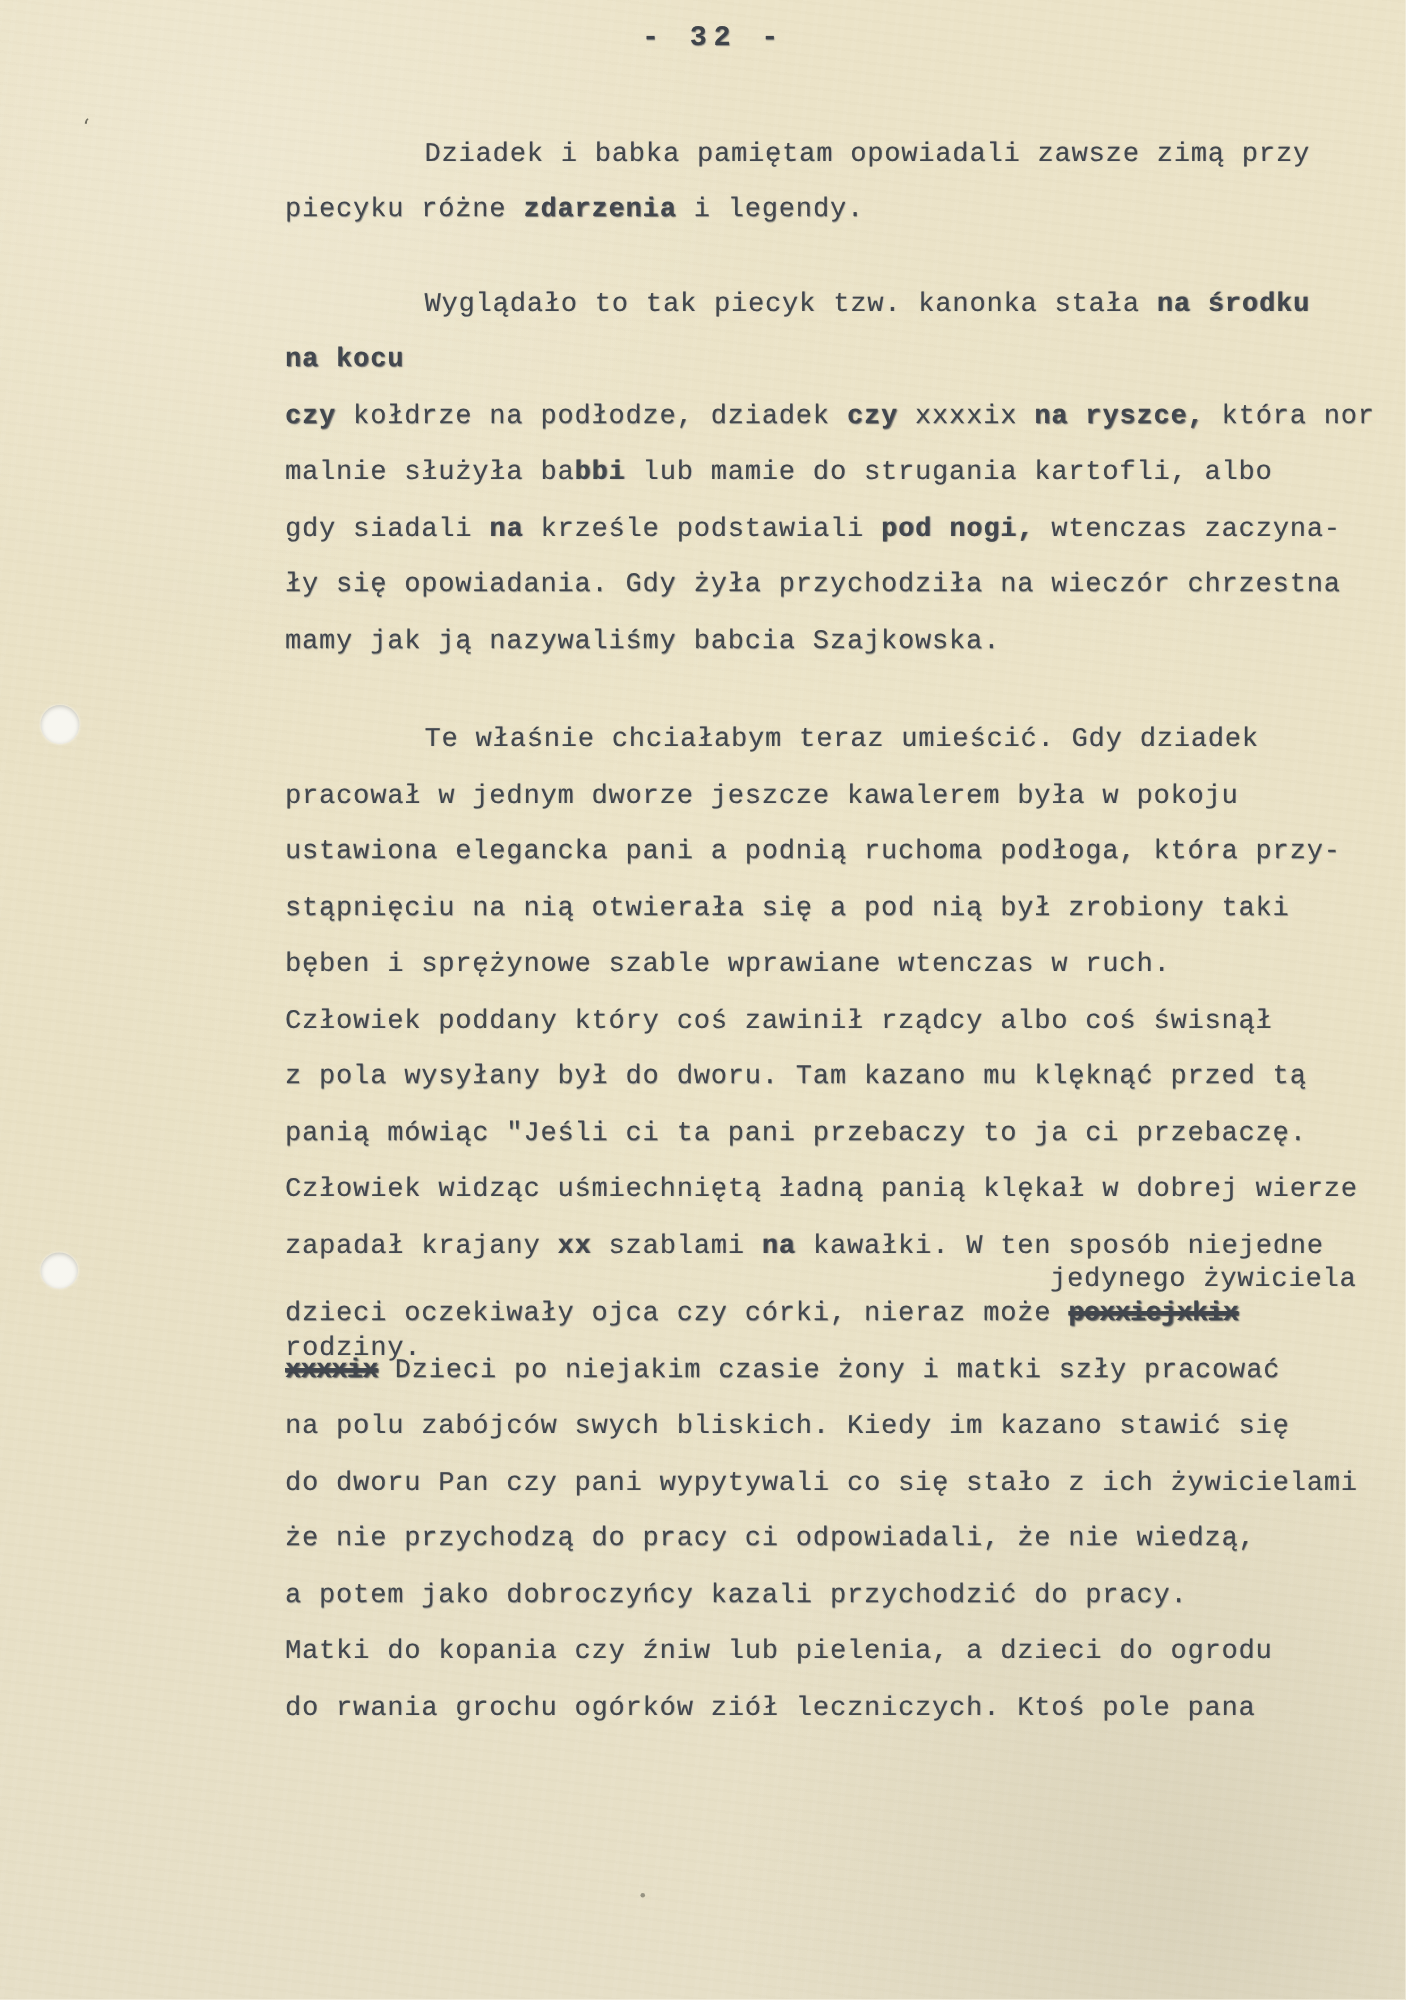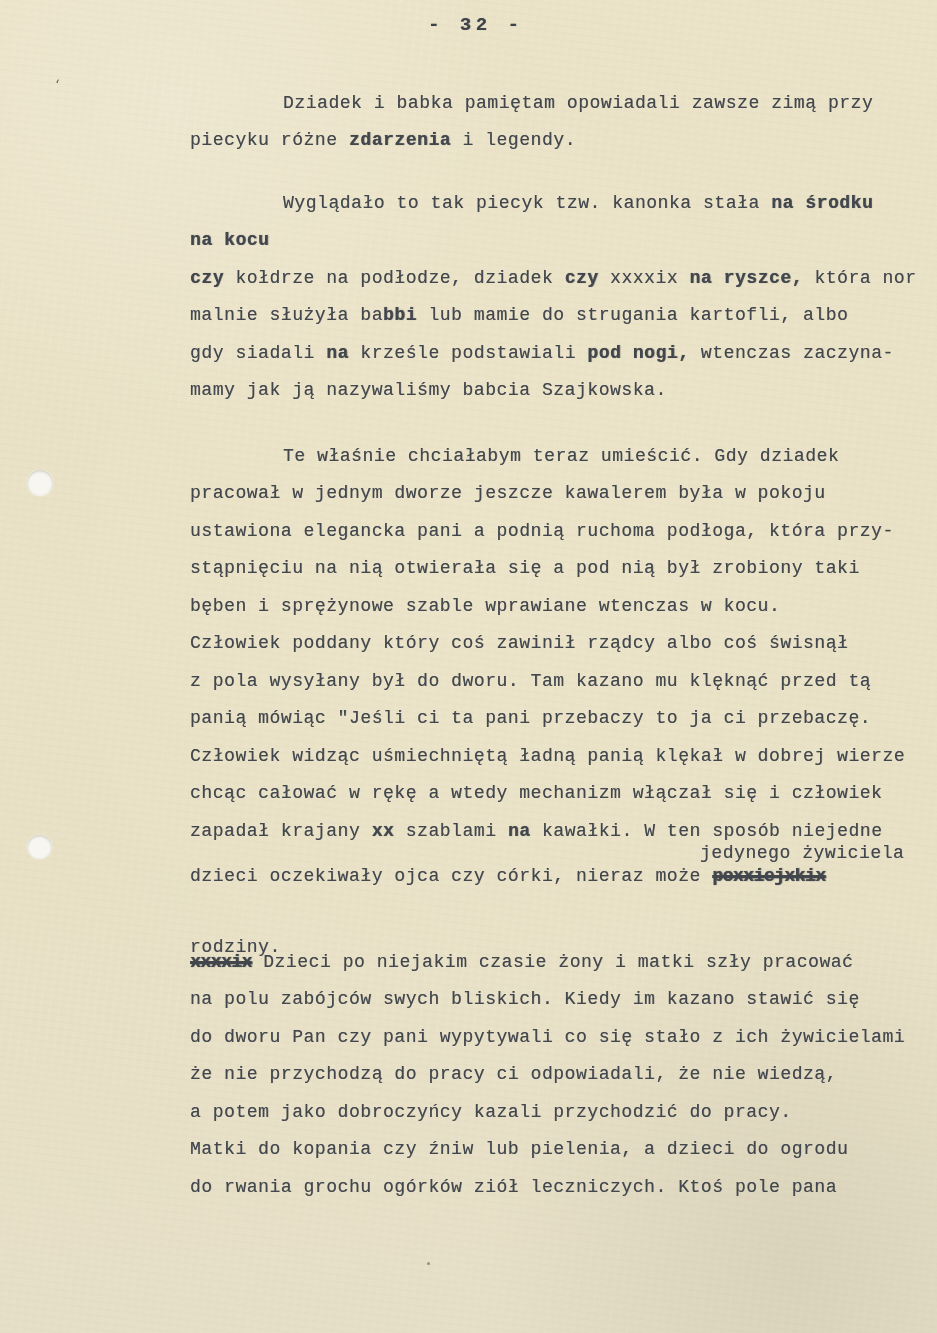--- a/index.html
+++ b/index.html
@@ -98,35 +98,35 @@
   <div class="hole hole-top"></div>
   <div class="hole hole-bottom"></div>
   <div class="text-body">
       <div class="line" style="height: 37.5px; padding-left: 93px;"><span>Dziadek i babka pamiętam opowiadali zawsze zimą przy</span></div>
       <div class="line" style="height: 37.5px;"><span>piecyku różne </span><span class="bold">zdarzenia</span><span> i legendy.</span></div>
       <div class="line" style="height: 37.5px; margin-top: 25px; padding-left: 93px;"><span>Wyglądało to tak piecyk tzw. kanonka stała </span><span class="bold">na środku</span></div>
       <div class="line" style="height: 37.5px;"><span class="bold">na kocu</span></div>
       <div class="line" style="height: 37.5px;"><span class="bold">czy</span><span> kołdrze na podłodze, dziadek </span><span class="bold">czy</span><span> xxxxix </span><span class="bold">na ryszce,</span><span> która nor</span></div>
       <div class="line" style="height: 37.5px;"><span>malnie służyła ba</span><span class="bold">bbi</span><span> lub mamie do strugania kartofli, albo</span></div>
       <div class="line" style="height: 37.5px;"><span>gdy siadali </span><span class="bold">na</span><span> krześle podstawiali </span><span class="bold">pod nogi,</span><span> wtenczas zaczyna-</span></div>
+      <div class="line" style="height: 37.5px;"><span>ły się opowiadania. Gdy żyła przychodziła na wieczór chrzestna</span></div>
       <div class="line" style="height: 37.5px;"><span>mamy jak ją nazywaliśmy babcia Szajkowska.</span></div>
       <div class="line" style="height: 37.5px; margin-top: 28px; padding-left: 93px;"><span>Te właśnie chciałabym teraz umieścić. Gdy dziadek</span></div>
       <div class="line" style="height: 37.5px;"><span>pracował w jednym dworze jeszcze kawalerem była w pokoju</span></div>
       <div class="line" style="height: 37.5px; text-align: right;"><span>ustawiona elegancka pani a podnią ruchoma podłoga, która przy-</span></div>
       <div class="line" style="height: 37.5px;"><span>stąpnięciu na nią otwierała się a pod nią był zrobiony taki</span></div>
-      <div class="line" style="height: 37.5px;"><span>bęben i sprężynowe szable wprawiane wtenczas w kocu.</span></div>
+      <div class="line" style="height: 37.5px;"><span>bęben i sprężynowe szable wprawiane wtenczas w ruch.</span></div>
       <div class="line" style="height: 37.5px;"><span>Człowiek poddany który coś zawinił rządcy albo coś świsnął</span></div>
       <div class="line" style="height: 37.5px;"><span>z pola wysyłany był do dworu. Tam kazano mu klęknąć przed tą</span></div>
       <div class="line" style="height: 37.5px;"><span>panią mówiąc "Jeśli ci ta pani przebaczy to ja ci przebaczę.</span></div>
       <div class="line" style="height: 37.5px;"><span>Człowiek widząc uśmiechniętą ładną panią klękał w dobrej wierze</span></div>
-      <div class="line" style="height: 37.5px;"><span>chcąc całować w rękę a wtedy mechanizm włączał się i człowiek</span></div>
       <div class="line" style="height: 37.5px;"><span>zapadał krajany </span><span class="bold">xx</span><span> szablami </span><span class="bold">na</span><span> kawałki. W ten sposób niejedne</span></div>
       <div class="line" style="height: 22px; padding-left: 510px;"><span>jedynego żywiciela</span></div>
       <div class="line" style="height: 23px;"><span>dzieci oczekiwały ojca czy córki, nieraz może </span><span class="bold struck">poxxiejxkix</span></div>
-      <div class="line" style="height: 23px; margin-top: 48px;"><span>rodziny.</span></div>
+      <div class="line" style="height: 23px;"><span>rodziny.</span></div>
       <div class="line" style="height: 15px;"><span class="bold struck">xxxxix</span><span> Dzieci po niejakim czasie żony i matki szły pracować</span></div>
       <div class="line" style="height: 37.5px;"><span>na polu zabójców swych bliskich. Kiedy im kazano stawić się</span></div>
       <div class="line" style="height: 37.5px;"><span>do dworu Pan czy pani wypytywali co się stało z ich żywicielami</span></div>
       <div class="line" style="height: 37.5px;"><span>że nie przychodzą do pracy ci odpowiadali, że nie wiedzą,</span></div>
       <div class="line" style="height: 37.5px;"><span>a potem jako dobroczyńcy kazali przychodzić do pracy.</span></div>
       <div class="line" style="height: 37.5px;"><span>Matki do kopania czy źniw lub pielenia, a dzieci do ogrodu</span></div>
       <div class="line" style="height: 37.5px;"><span>do rwania grochu ogórków ziół leczniczych. Ktoś pole pana</span></div>
     </div>
   <div class="stray-dot"></div>
 </div>

